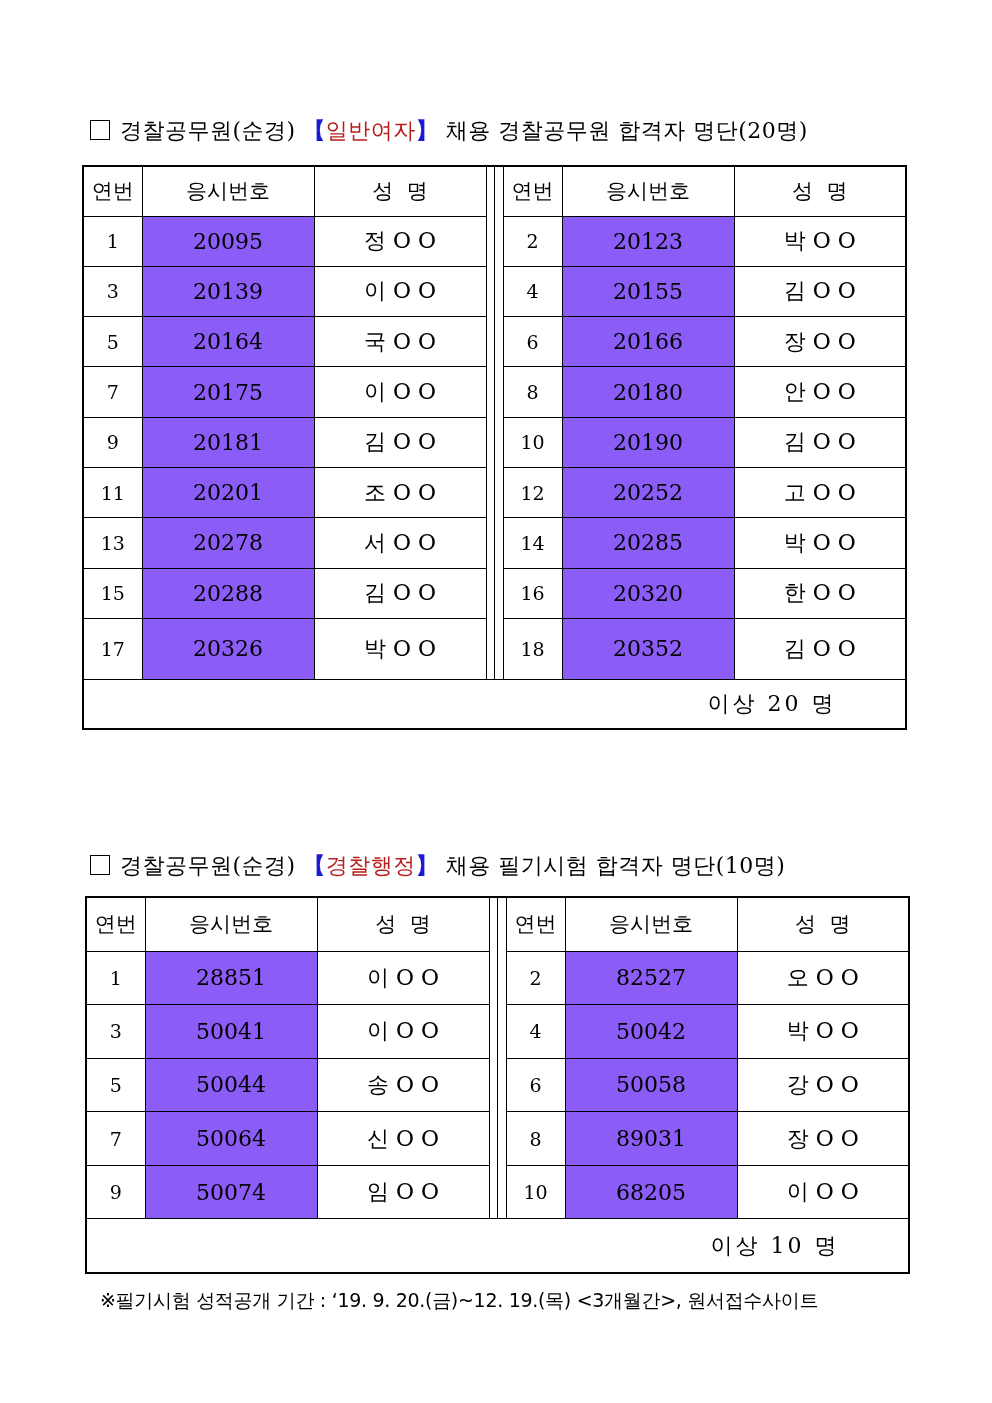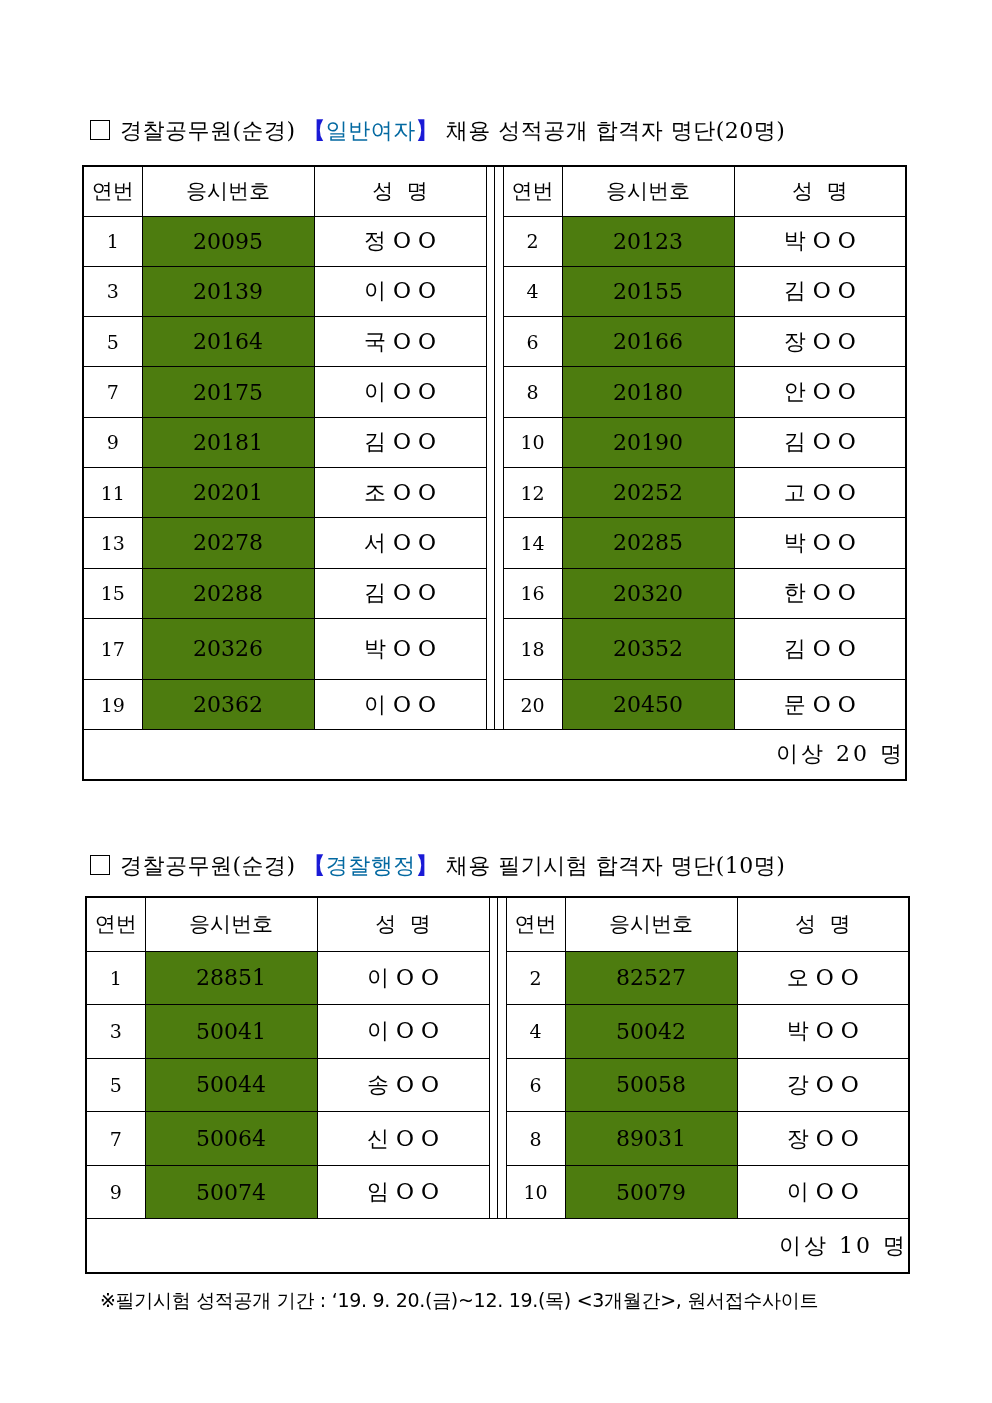--- a/index.html
+++ b/index.html
@@ -1,36 +1,36 @@
 <!DOCTYPE html>
 <html><head>
 <meta charset="utf-8">
 <style>
   html, body { margin: 0; padding: 0; background: #ffffff; }
   body { width: 992px; height: 1403px; position: relative; font-family: "DejaVu Serif", "Liberation Serif", serif; color: #000; }
   .section-title { position: absolute; left: 90px; font-size: 22px; letter-spacing: 0.5px; white-space: nowrap; }
   .section-title .box { display: inline-block; width: 18px; height: 18px; border: 1.5px solid #000; vertical-align: -2px; margin-right: 10px; }
-  .section-title .hl { color: #0369a1; }
+  .section-title .hl { color: #b91c1c; }
   .section-title .br { color: #1a1ad6; font-weight: bold; }
   table.roster { position: absolute; border-collapse: collapse; border: 2.5px solid #000; table-layout: fixed; }
   table.roster td, table.roster th { border: 1.2px solid #000; text-align: center; font-weight: normal; padding: 0; font-size: 22px; }
   table.roster th { font-size: 21px; }
   table.roster td.num { font-size: 19px; }
-  table.roster td.code { background: #4d7c0f; }
+  table.roster td.code { background: #8b5cf6; }
   table.roster td.gap { border-top: none; border-bottom: none; background: #fff; }
-  table.roster tr.total td { text-align: right; letter-spacing: 3px; }
+  table.roster tr.total td { text-align: center; letter-spacing: 3px; }
   .footnote { position: absolute; left: 100px; top: 1288px; font-family: "DejaVu Sans", "Liberation Sans", sans-serif; font-weight: normal; font-size: 19px; white-space: nowrap; letter-spacing: -0.3px; }
 </style>
 </head>
 <body>
 
 <div class="section-title" style="top:116px;">
   <span class="box"></span><span>경찰공무원(순경)</span>
   <span class="br">【</span><span class="hl">일반여자</span><span class="br">】</span>
-  <span>채용 성적공개 합격자 명단(20명)</span>
+  <span>채용 경찰공무원 합격자 명단(20명)</span>
 </div>
 
 <table class="roster" id="t0" style="left:82px; top:165px; width:822px;">
     <colgroup>
       <col style="width:59px">
       <col style="width:172px">
       <col style="width:172px">
       <col style="width:8px">
       <col style="width:9px">
       <col style="width:59px">
@@ -130,30 +130,20 @@
       </tr>
       <tr style="height:61px">
         <td class="num">17</td>
         <td class="code">20326</td>
         <td>박 O O</td>
         <td class="gap"></td>
         <td class="gap" style="border-left:1.2px solid #000"></td>
         <td class="num">18</td>
         <td class="code">20352</td>
         <td>김 O O</td>
-      </tr>
-      <tr style="height:50.3px">
-        <td class="num">19</td>
-        <td class="code">20362</td>
-        <td>이 O O</td>
-        <td class="gap"></td>
-        <td class="gap" style="border-left:1.2px solid #000"></td>
-        <td class="num">20</td>
-        <td class="code">20450</td>
-        <td>문 O O</td>
       </tr>
       <tr class="total" style="height:50px">
         <td colspan="8" style="padding-left:555px">이상 20 명</td>
       </tr>
     </tbody>
   </table>
 
 <div class="section-title" style="top:851px;">
   <span class="box"></span><span>경찰공무원(순경)</span>
   <span class="br">【</span><span class="hl">경찰행정</span><span class="br">】</span>
@@ -222,21 +212,21 @@
         <td class="code">89031</td>
         <td>장 O O</td>
       </tr>
       <tr style="height:53.6px">
         <td class="num">9</td>
         <td class="code">50074</td>
         <td>임 O O</td>
         <td class="gap"></td>
         <td class="gap" style="border-left:1.2px solid #000"></td>
         <td class="num">10</td>
-        <td class="code">50079</td>
+        <td class="code">68205</td>
         <td>이 O O</td>
       </tr>
       <tr class="total" style="height:54px">
         <td colspan="8" style="padding-left:555px">이상 10 명</td>
       </tr>
     </tbody>
   </table>
 
 <div class="footnote">※필기시험 성적공개 기간 : ‘19. 9. 20.(금)~12. 19.(목) &lt;3개월간&gt;, 원서접수사이트</div>
 

